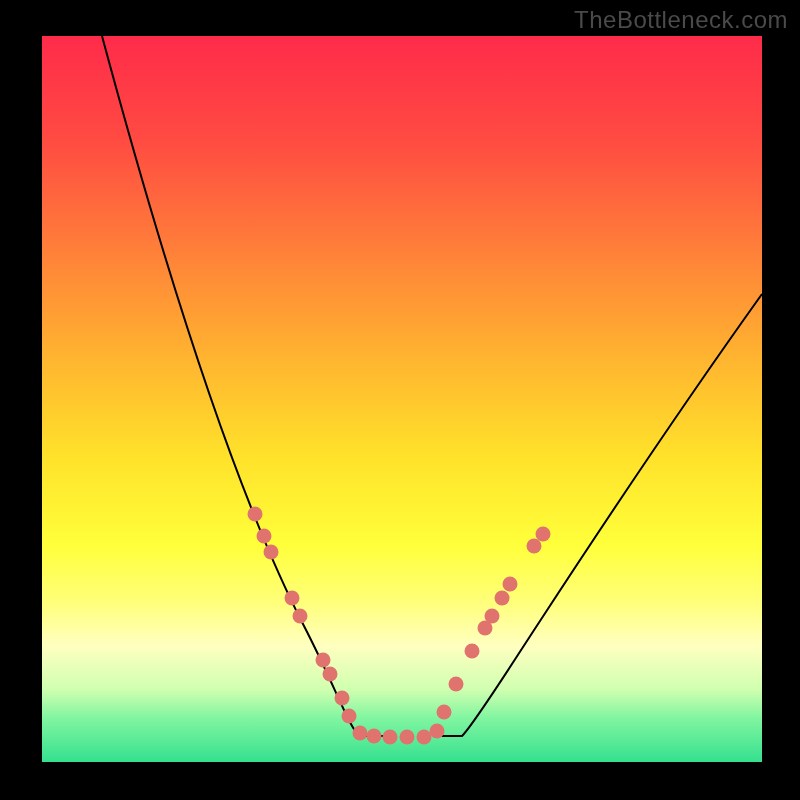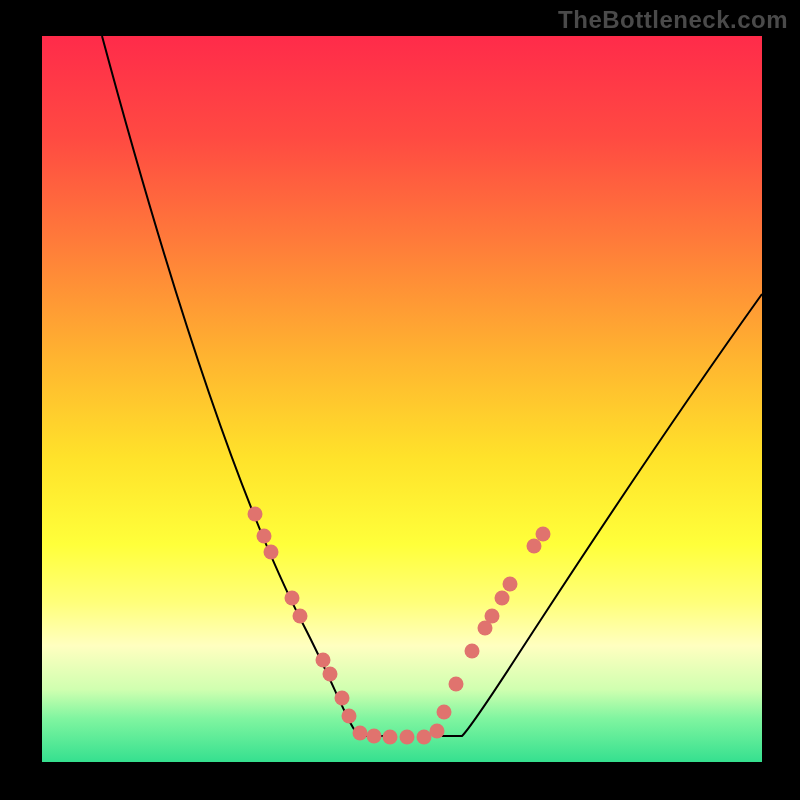--- a/index.html
+++ b/index.html
@@ -38,21 +38,21 @@
     width: 100%;
     height: 100%;
     pointer-events: none;
   }
   .watermark {
     position: absolute;
     top: 6px;
     right: 12px;
     font-family: Arial, Helvetica, sans-serif;
     font-size: 24px;
-    font-weight: 700;
+    font-weight: 400;
     color: #4a4a4a;
     letter-spacing: 0.5px;
   }
 </style>
 </head>
 <body>
 
 <div class="stage">
   <div class="plot-area" id="plot-area" style="left: 42px; top: 36px; width: 720px; height: 726px;"></div>
   <svg class="curves" id="curves" viewBox="0 0 800 800">

